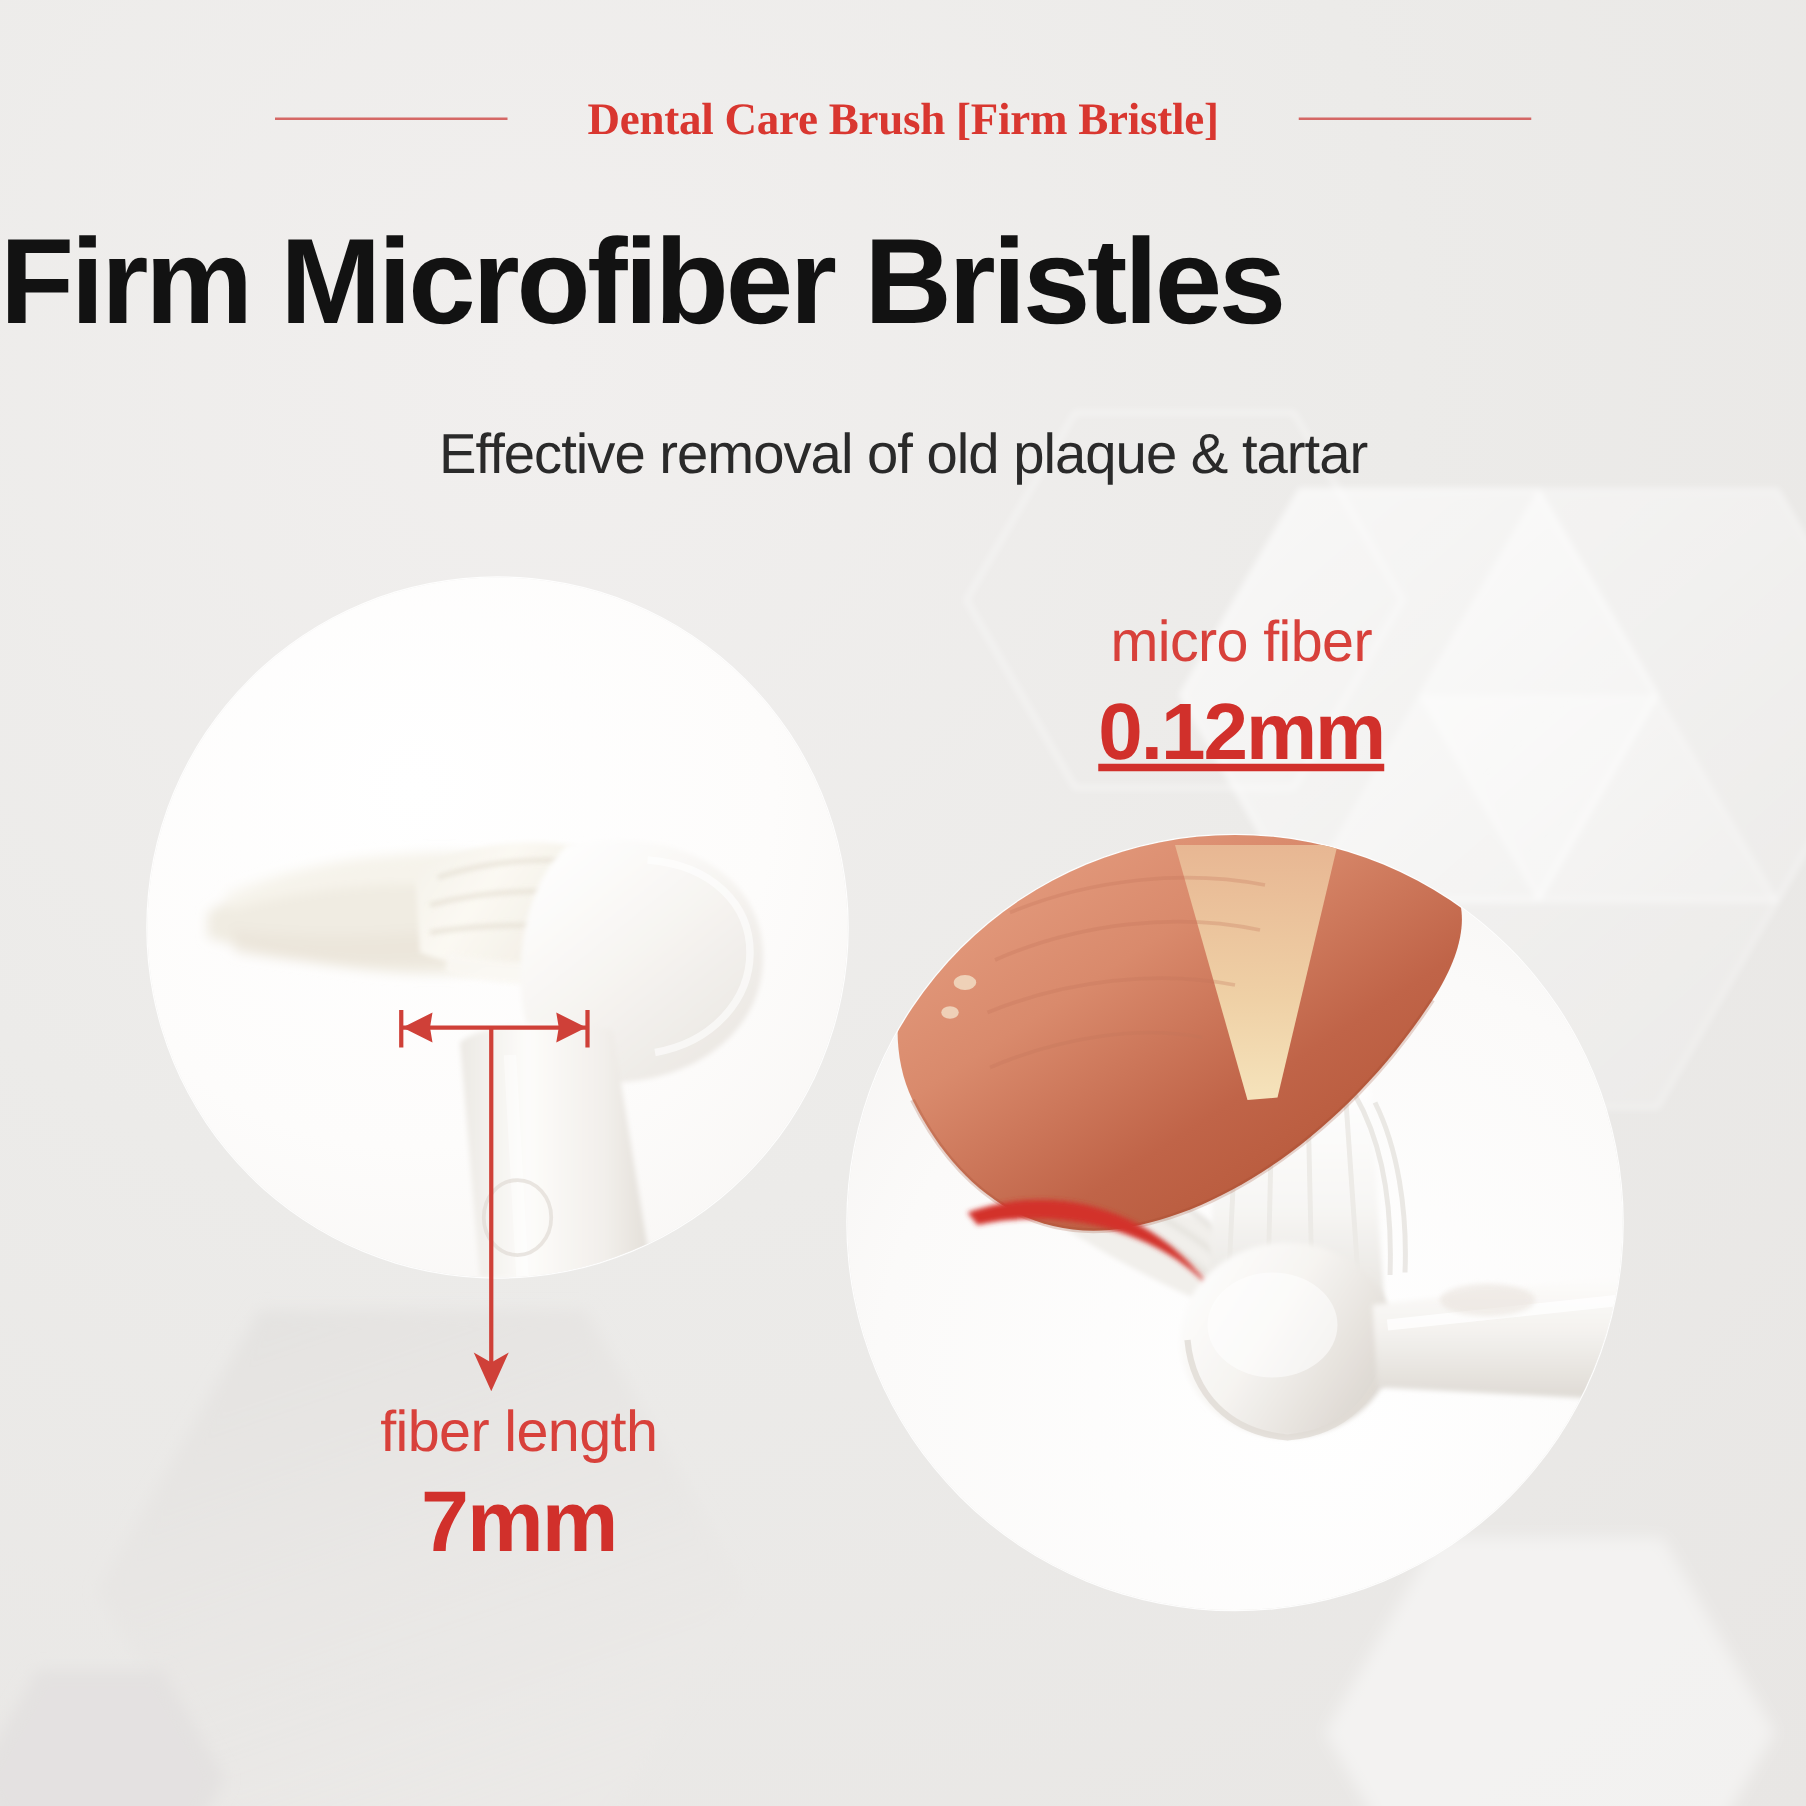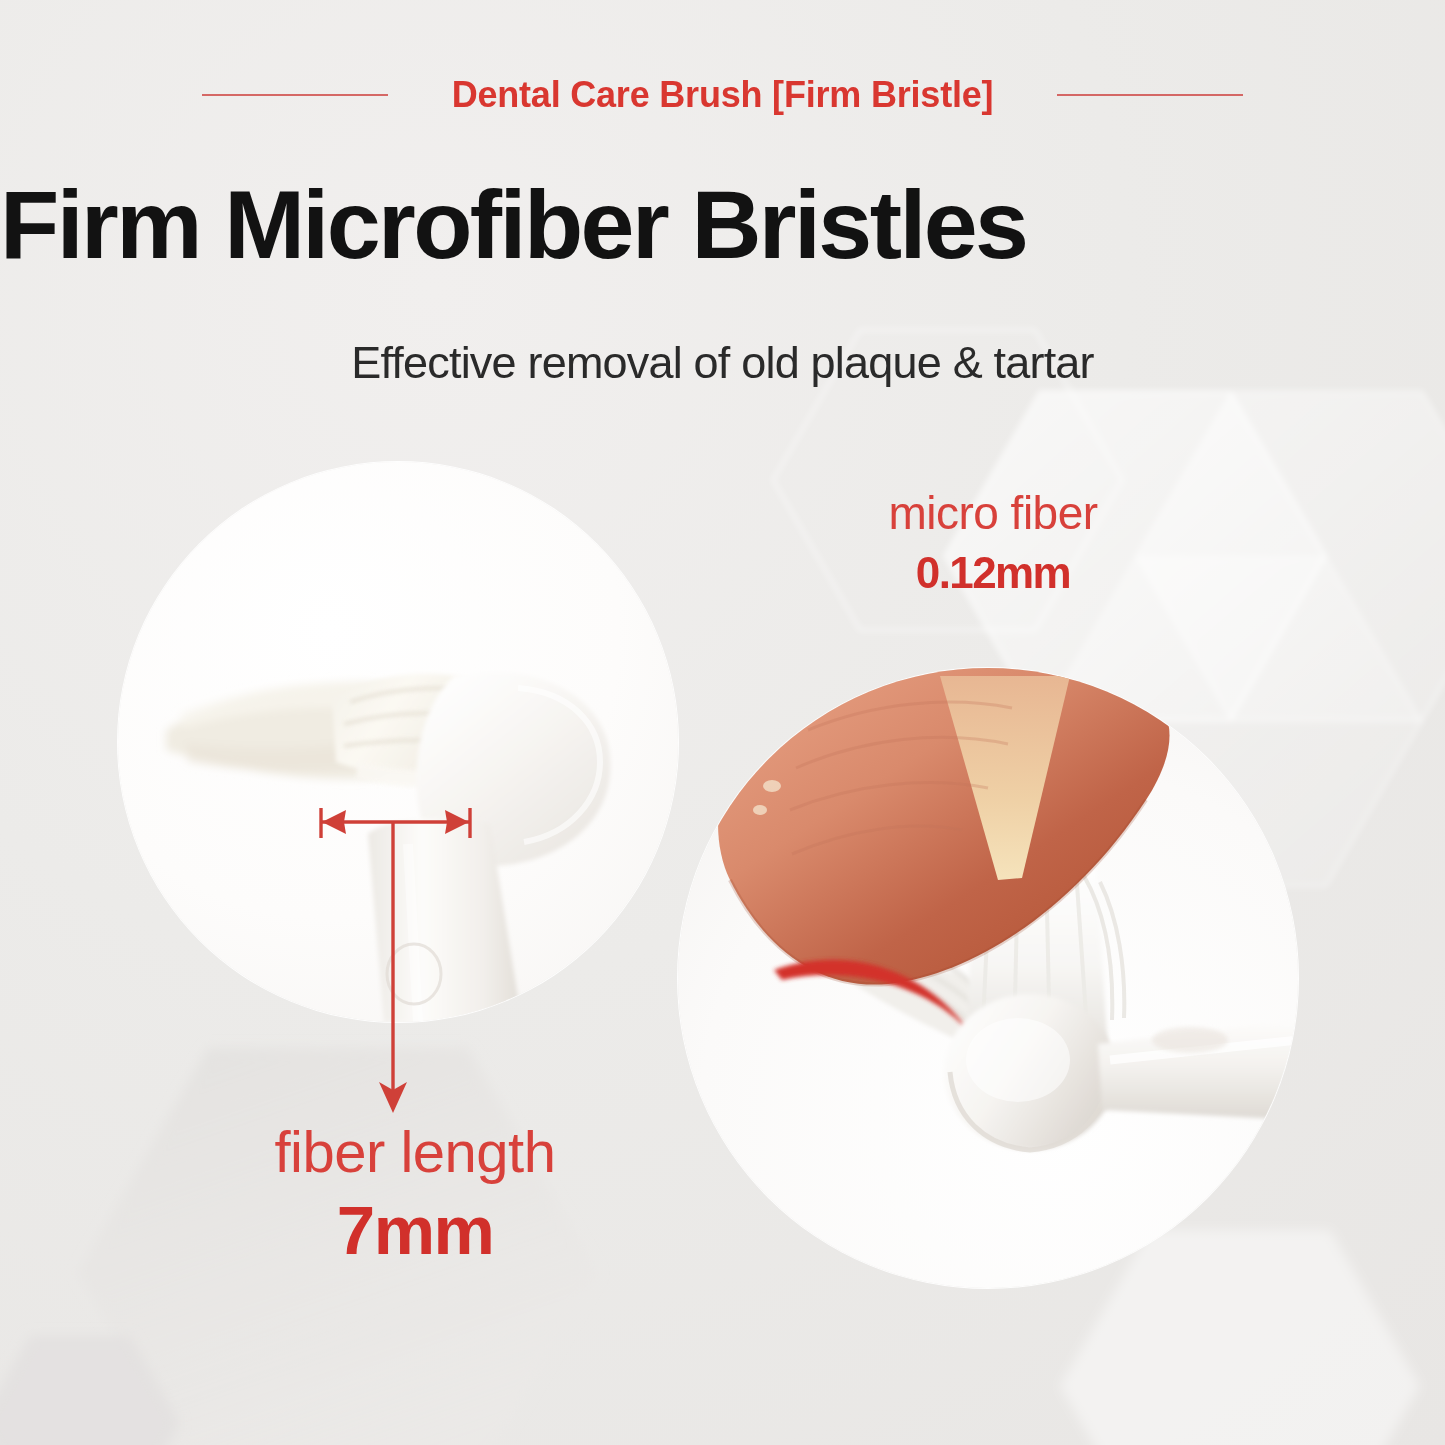--- a/index.html
+++ b/index.html
@@ -19,21 +19,21 @@
       radial-gradient(circle at 30% 20%, #f1efee 0%, #ecebe9 45%, #e8e6e4 100%);
     overflow:hidden;
   }
 
   
   #hex-layer { position:absolute; inset:0; pointer-events:none; }
 
   
   .eyebrow-row {
     position:absolute; top:74px; left:0; width:1445px;
-    display:flex; align-items:center; justify-content:center; gap:64px;
+    display:flex; align-items:center; justify-content:center; gap:64px;font-family:Liberation Serif, serif;
   }
   .rule { height:2px; width:186px; background:#d0504e; opacity:.85; }
   .eyebrow-text {
     color:#d93730;
     font-size:36px;
     font-weight:bold;
     letter-spacing:-0.2px;
     white-space:nowrap;
   }
 
@@ -90,24 +90,24 @@
   }
   .callout .value {
     color:#d1302b;
     font-weight:bold;
     letter-spacing:-1.6px;
     display:block;
   }
 
   #callout-micro { left:828px; top:486px; width:330px; }
   #callout-micro .label { font-size:46px; }
-  #callout-micro .value { font-size:44px; margin-top:8px; }
+  #callout-micro .value { font-size:64px; margin-top:8px;text-decoration:underline; }
 
   #callout-length { left:215px; top:1118px; width:400px; }
-  #callout-length .label { font-size:58px; }
+  #callout-length .label { font-size:46px; }
   #callout-length .value { font-size:69px; margin-top:6px; }
 
   
   #dimension-svg { position:absolute; left:0; top:0; pointer-events:none; }
 </style>
 </head>
 <body>
 
 <div id="canvas">
 

